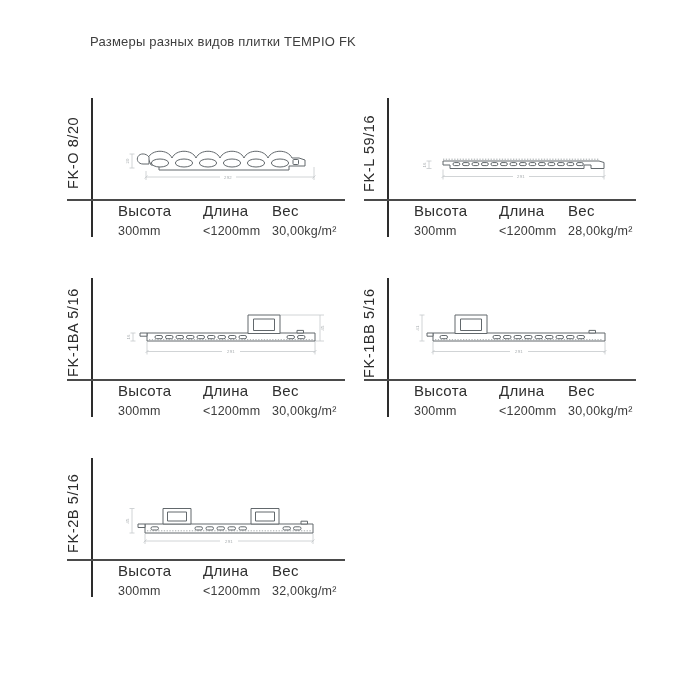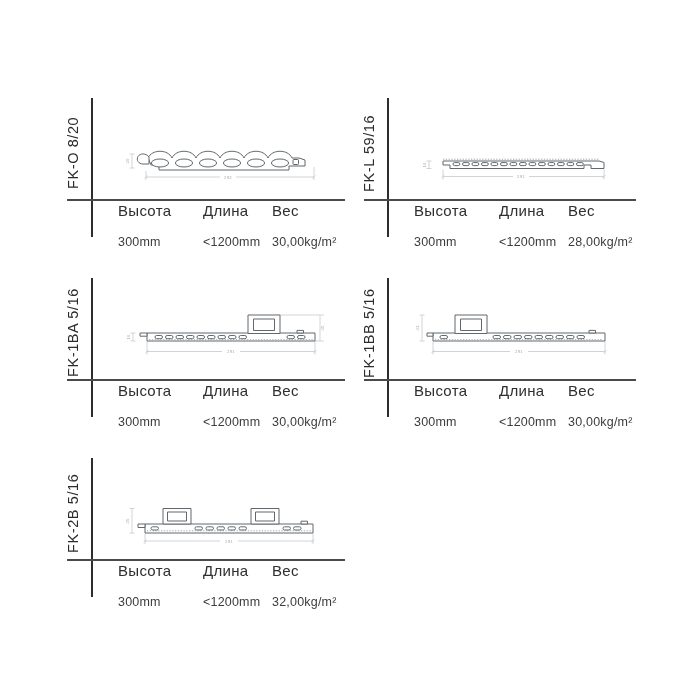--- a/index.html
+++ b/index.html
@@ -11,39 +11,40 @@
   .panel.left  .vline{left:56px;} .panel.right .vline{left:29px;}
   .hline{position:absolute;top:104px;height:1.6px;background:#4a4a4a;}
   .panel.left  .hline{left:32px;width:278px;} .panel.right .hline{left:6px;width:272px;}
   .plabel{position:absolute;top:12px;height:92px;writing-mode:vertical-rl;transform:rotate(180deg);
           text-align:center;font-size:14.5px;font-weight:500;letter-spacing:.6px;color:#2b2b2b;}
   .panel.left  .plabel{left:30px;width:22px;} .panel.right .plabel{left:3px;width:22px;}
   .tcol{position:absolute;top:107px;}
   .panel.left  .c1{left:83px;} .panel.left  .c2{left:168px;} .panel.left  .c3{left:237px;}
   .panel.right .c1{left:56px;} .panel.right .c2{left:141px;} .panel.right .c3{left:210px;}
   .th{font-size:15px;font-weight:500;color:#2e2e2e;letter-spacing:.3px;}
-  .td{margin-top:16px;font-size:12.5px;color:#3c3c3c;letter-spacing:.2px;white-space:nowrap;}
+  .td{margin-top:5px;font-size:12.5px;color:#3c3c3c;letter-spacing:.2px;white-space:nowrap;}
   svg.draw{position:absolute;overflow:visible;}
   .profile{fill:#ffffff;stroke:#62686c;stroke-width:1;stroke-linejoin:round;}
   .dim{stroke:#c5c9cb;stroke-width:.8;fill:none;}
   .dimtxt{fill:#a6abae;font-size:4.3px;letter-spacing:.2px;font-family:"Liberation Sans",sans-serif;}
   .hatch{stroke:#9aa0a3;stroke-width:.9;stroke-dasharray:1.3 1.5;fill:none;}
 </style>
 </head>
 <body>
 
 <div class="page">
 
   <svg width="0" height="0" style="position:absolute">
     <defs>
       <rect id="slot" width="7.5" height="3.2" rx="1.6" class="profile" stroke-width=".9"></rect>
       <rect id="slotS" width="6.8" height="3" rx="1.5" class="profile" stroke-width=".9"></rect>
     </defs>
   </svg>
 
+  <div class="title">Размеры разных видов плитки TEMPIO FK</div>
 
   <section class="panel left" style="left:35px;top:95px">
     <div class="vline"></div>
     <div class="plabel">FK-O 8/20</div>
 
     <svg class="draw" style="left:88px;top:48px" width="200" height="44" viewBox="0 0 200 44">
       <g>
         <line class="dim" x1="9" y1="11" x2="9" y2="25"></line>
         <line class="dim" x1="6.5" y1="11" x2="11.5" y2="11"></line>
         <line class="dim" x1="6.5" y1="25" x2="11.5" y2="25"></line>

